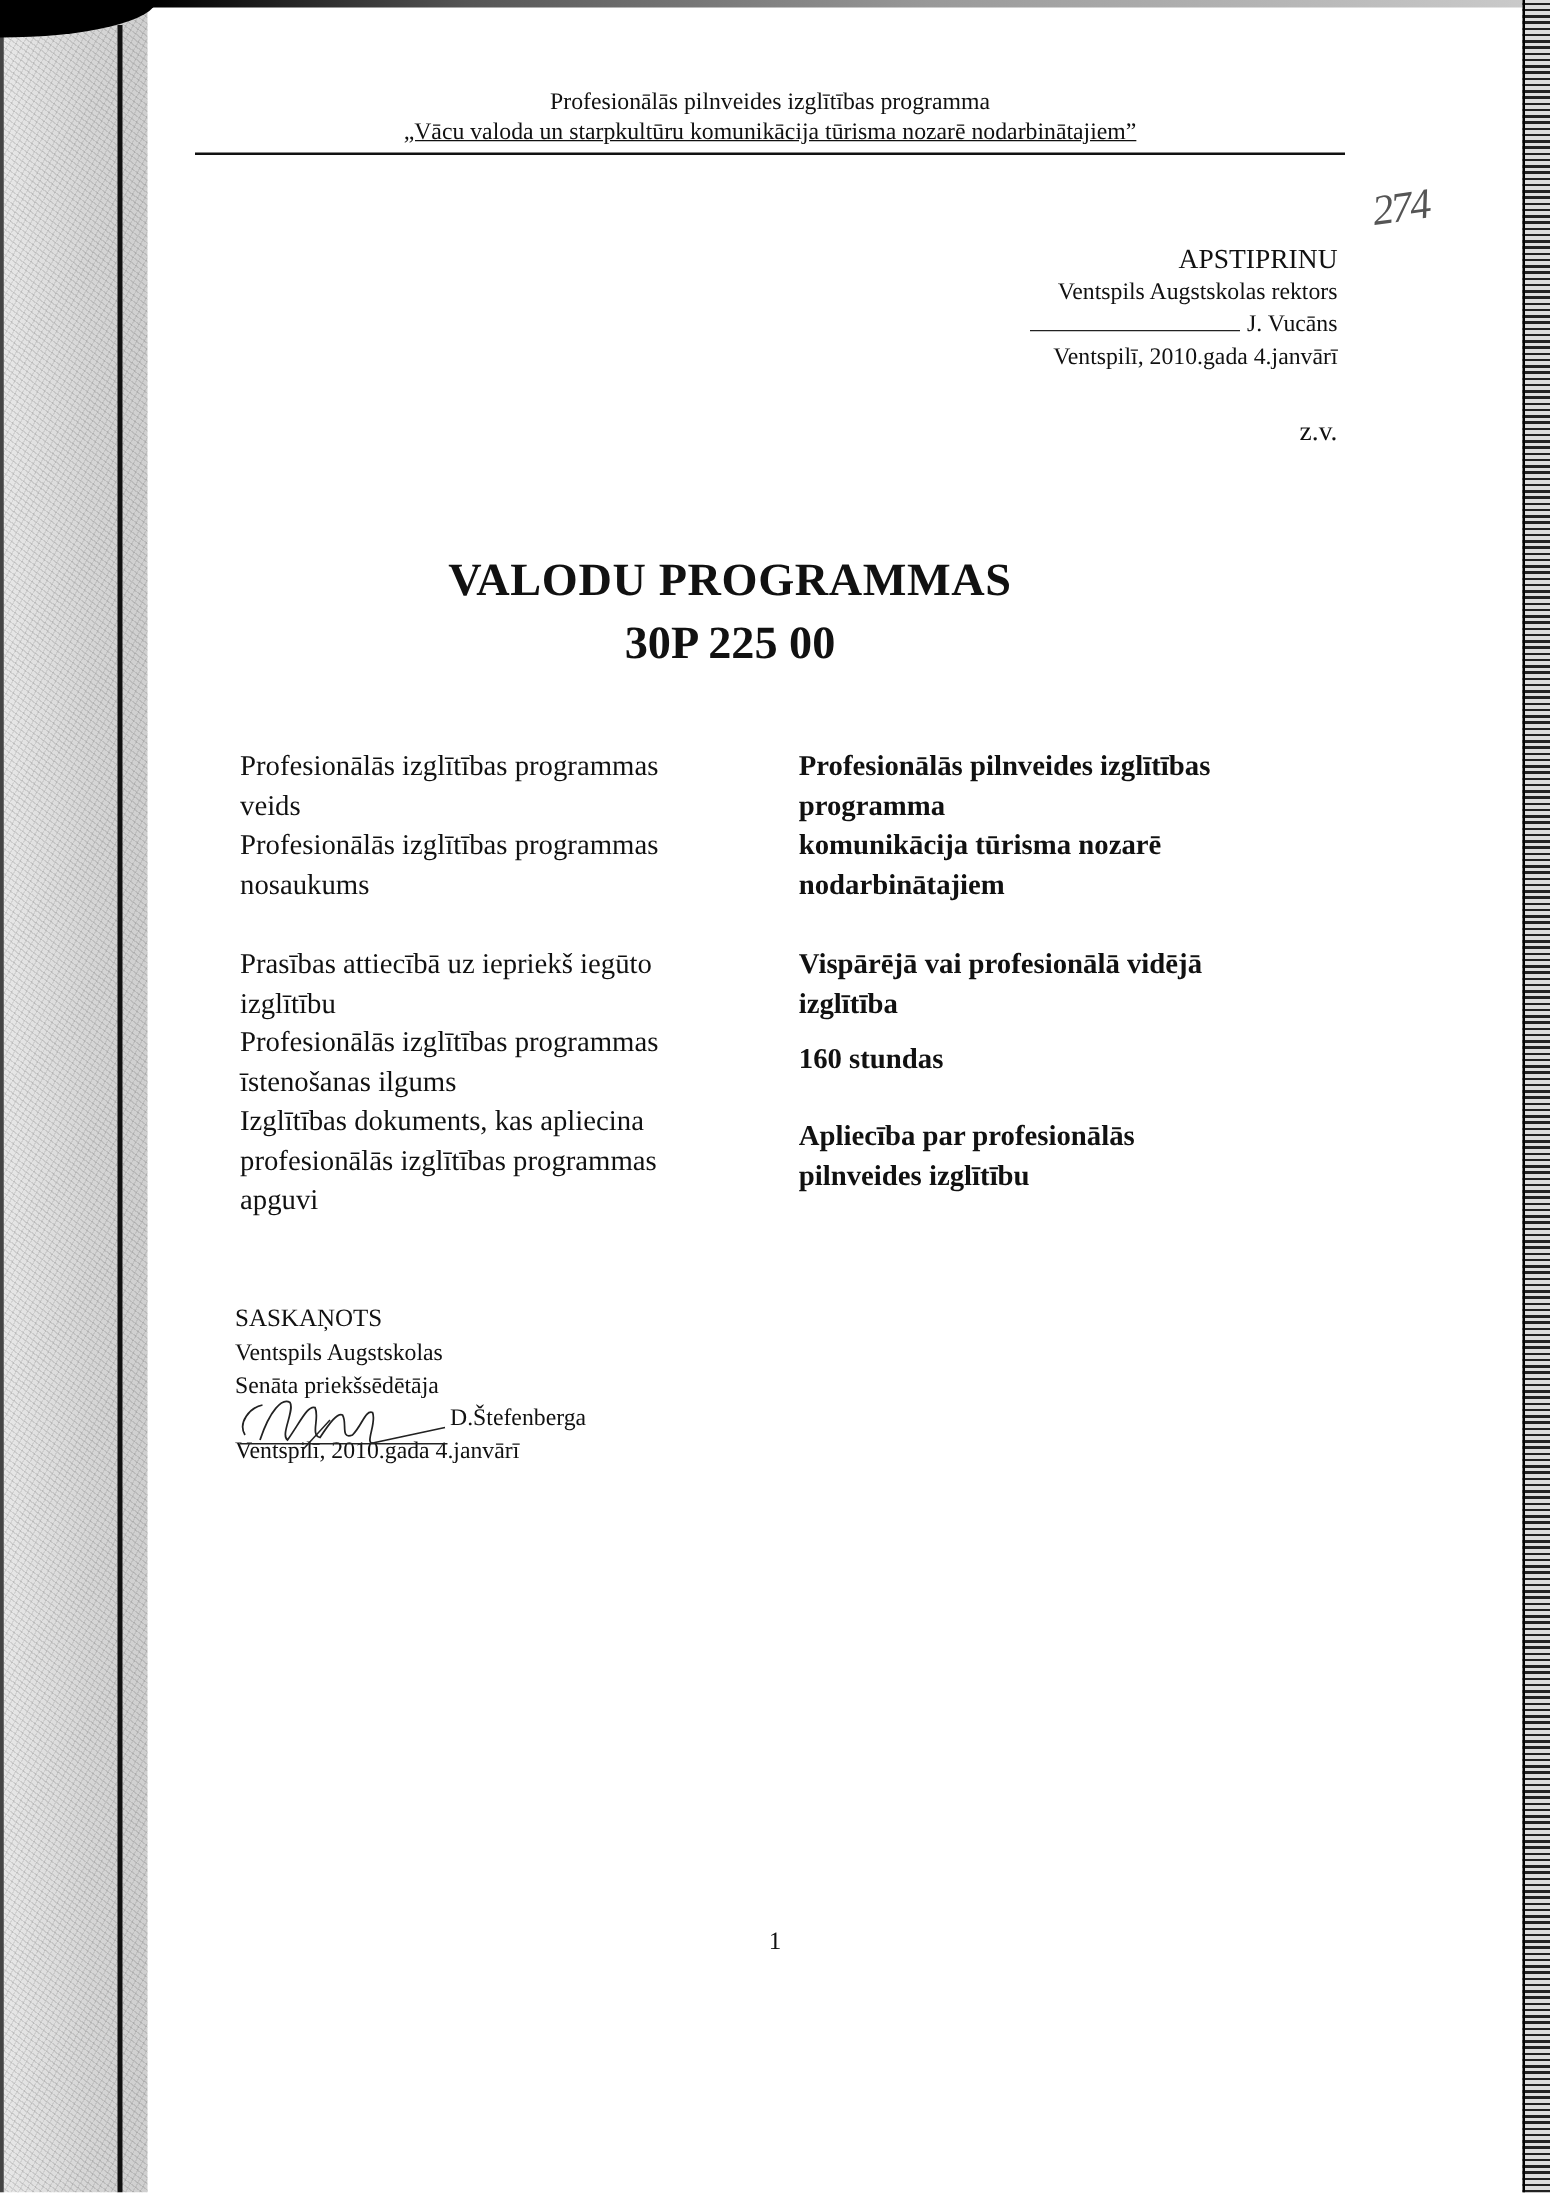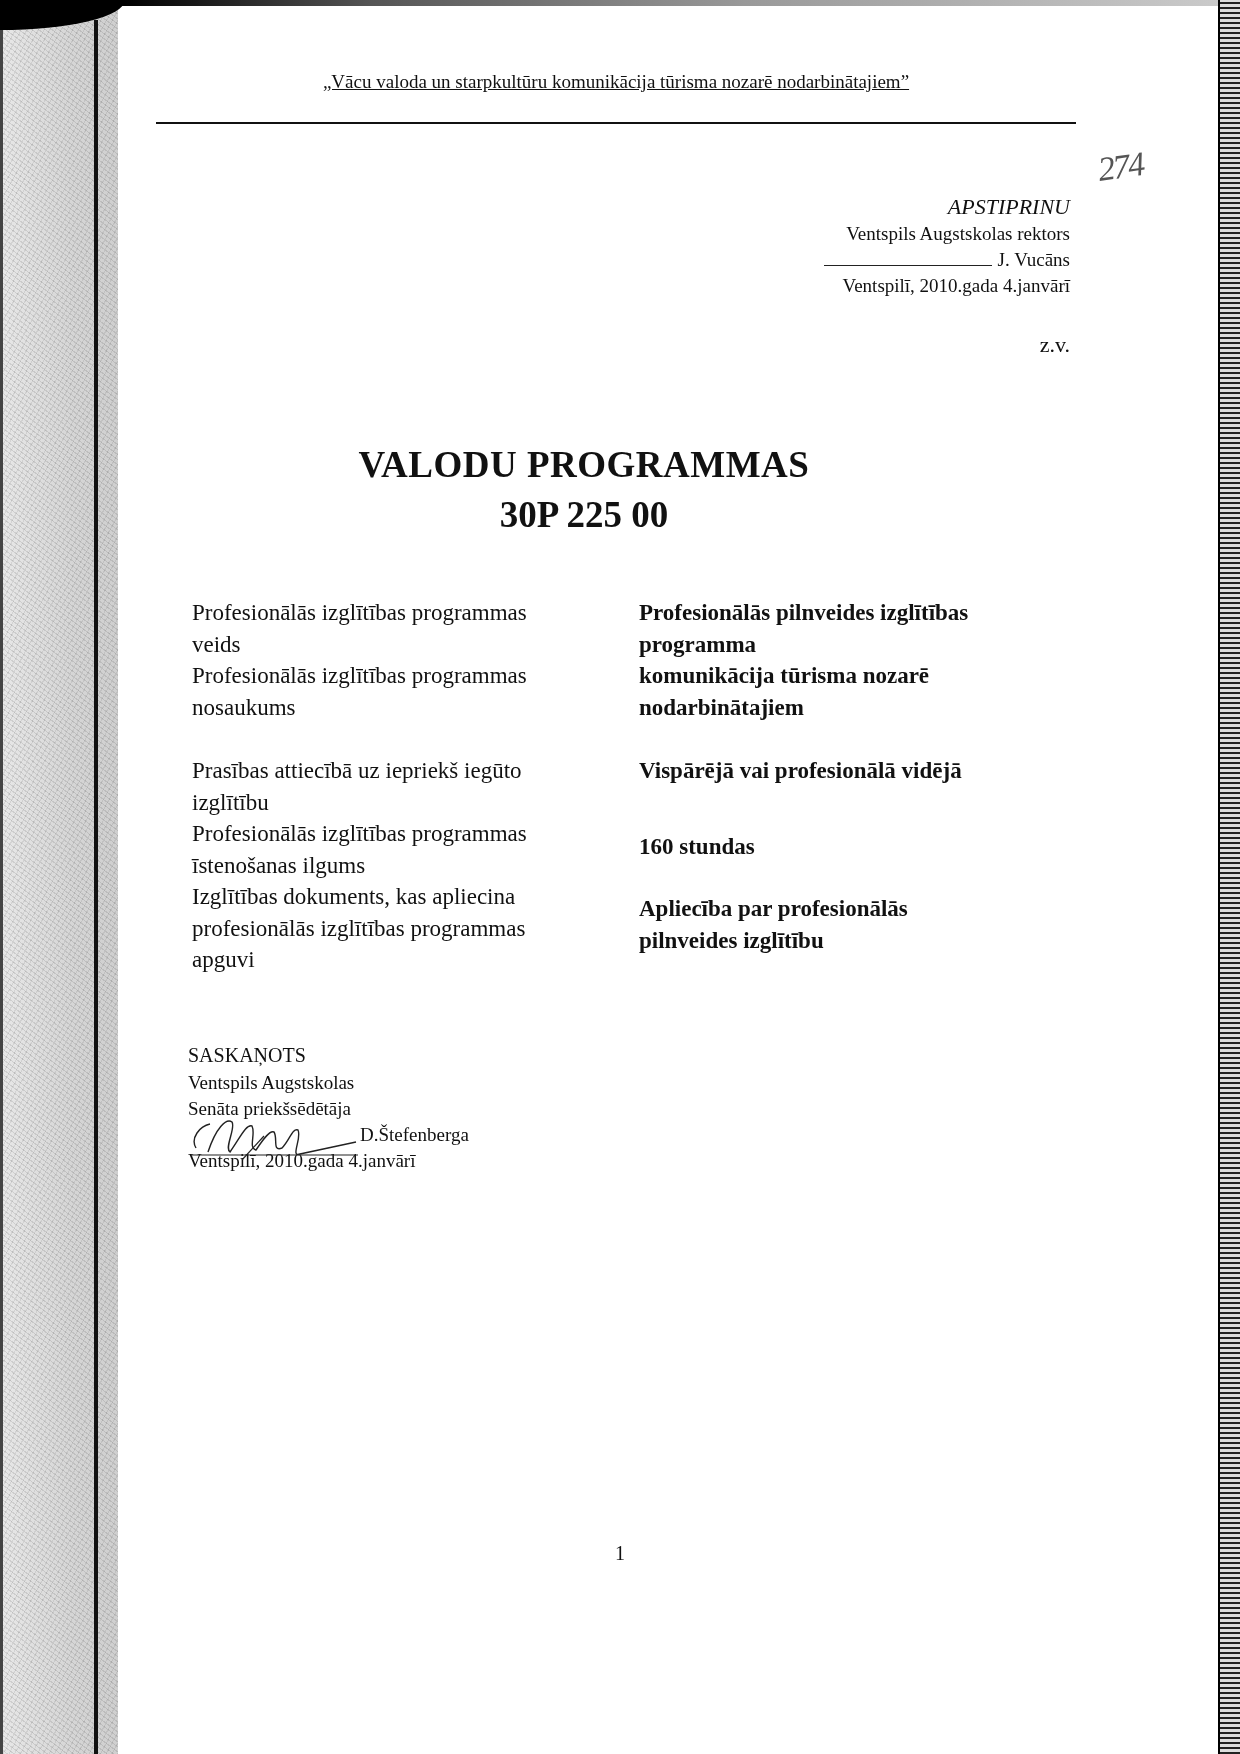--- a/index.html
+++ b/index.html
@@ -36,21 +36,21 @@
   .header-line1 { font-size:19px; line-height:24px; }
   .header-line2 { font-size:19px; line-height:24px; text-decoration:underline; }
   .header-rule { position:absolute; left:156px; top:122px; width:920px; height:2px; background:#111; }
 
   .handwritten-mark {
     position:absolute; left:1098px; top:148px; font-size:34px; color:#555;
     font-style:italic; transform:rotate(-8deg); letter-spacing:-2px;
   }
 
   .approve-block { position:absolute; right:170px; top:193px; text-align:right; font-size:19px; line-height:26px; }
-  .approve-title { font-size:22px; line-height:28px;font-style:italic; }
+  .approve-title { font-size:22px; line-height:28px; }
   .sig-line { display:inline-block; width:168px; border-bottom:1.5px solid #222; margin-right:6px; vertical-align:baseline; }
   .zv { position:absolute; right:170px; top:332px; font-size:22px; }
 
   .main-title { position:absolute; left:0; width:1168px; top:440px; text-align:center; font-weight:bold; }
   .main-title .t1 { font-size:37px; line-height:50px; letter-spacing:0.5px; }
   .main-title .t2 { font-size:37px; line-height:50px; }
 
   .info-grid { position:absolute; left:192px; top:597px; width:880px; }
   .info-left { position:absolute; left:0; top:0; width:420px; font-size:23px; line-height:31.5px; }
   .info-right { position:absolute; left:447px; top:0; width:440px; font-size:23px; line-height:31.5px; font-weight:bold; }
@@ -68,20 +68,21 @@
 
 <div class="scan-left"></div>
 <div class="scan-left-edge"></div>
 <div class="scan-fold"></div>
 <div class="scan-top"></div>
 <div class="scan-top-curl"></div>
 <div class="scan-right"></div>
 <div class="scan-right-line"></div>
 
 <div class="header-block">
+  <div class="header-line1">Profesionālās pilnveides izglītības programma</div>
   <div class="header-line2">„Vācu valoda un starpkultūru komunikācija tūrisma nozarē nodarbinātajiem”</div>
 </div>
 <div class="header-rule"></div>
 
 <div class="handwritten-mark">274</div>
 
 <div class="approve-block">
   <div class="approve-title">APSTIPRINU</div>
   <div>Ventspils Augstskolas rektors</div>
   <div>
@@ -124,20 +125,21 @@
     <div class="row" style="top:0px">
       <div>Profesionālās pilnveides izglītības</div>
       <div>programma</div>
     </div>
     <div class="row" style="top:63px">
       <div>komunikācija tūrisma nozarē</div>
       <div>nodarbinātajiem</div>
     </div>
     <div class="row" style="top:158px">
       <div>Vispārējā vai profesionālā vidējā</div>
+      <div>izglītība</div>
     </div>
     <div class="row" style="top:234px">
       <div>160 stundas</div>
     </div>
     <div class="row" style="top:296px">
       <div>Apliecība par profesionālās</div>
       <div>pilnveides izglītību</div>
     </div>
   </div>
 </div>

